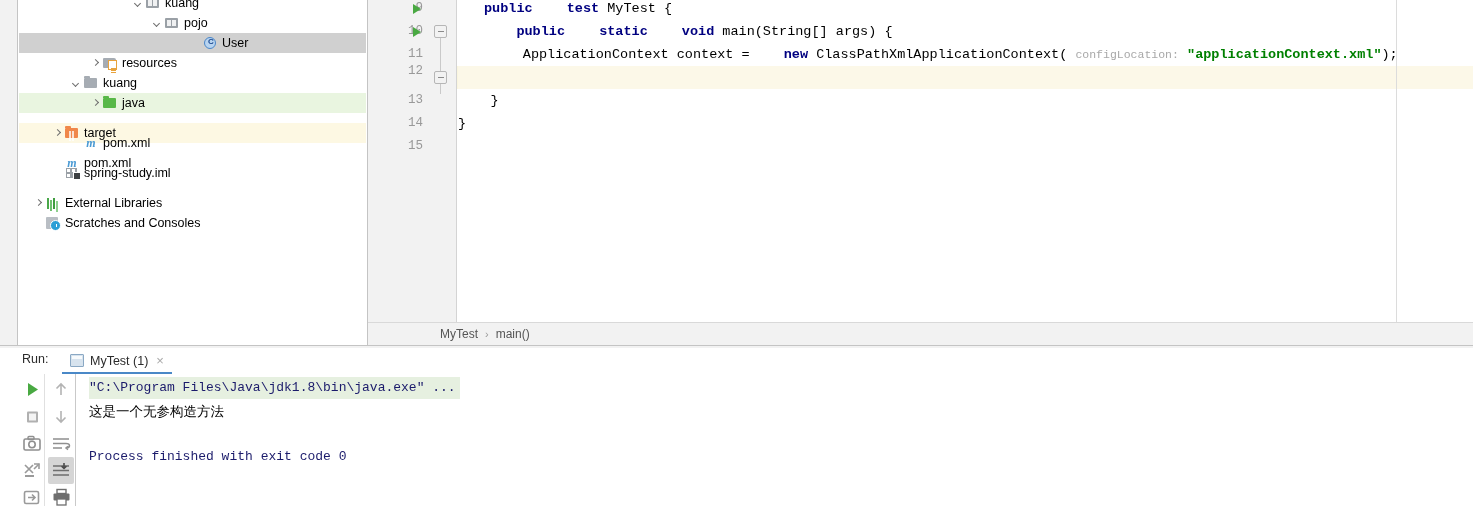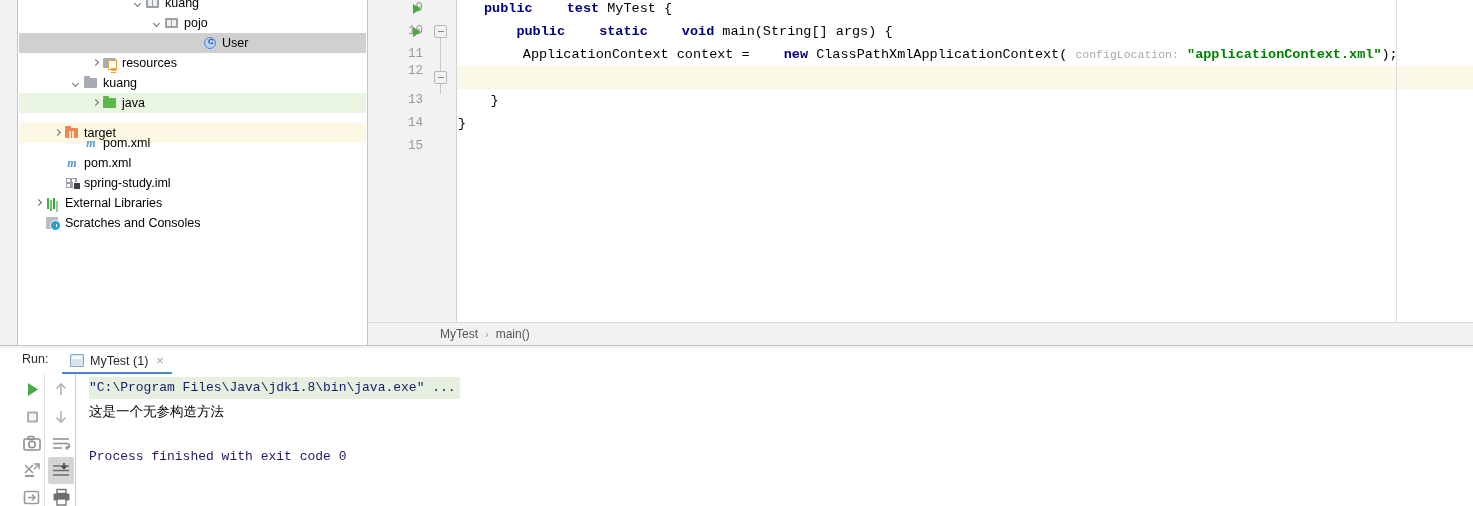--- a/index.html
+++ b/index.html
@@ -299,21 +299,21 @@
             <span class="tlabel">pom.xml</span>
           </div>
           <div class="tree-row" style="top: 153px;">
             <span style="display: inline-block; flex: 0 0 auto; width: 32px; height: 1px;"></span>
             <span class="arrow "></span>
             <span class="ticon">
               <span class="ic-maven">m</span>
             </span>
             <span class="tlabel">pom.xml</span>
           </div>
-          <div class="tree-row" style="top: 173px;">
+          <div class="tree-row" style="top: 163px;">
             <span style="display: inline-block; flex: 0 0 auto; width: 32px; height: 1px;"></span>
             <span class="arrow "></span>
             <span class="ticon">
               <span class="ic-iml"></span>
             </span>
             <span class="tlabel">spring-study.iml</span>
           </div>
           <div class="tree-row" style="top: 193px;">
             <span style="display: inline-block; flex: 0 0 auto; width: 13px; height: 1px;"></span>
             <span class="arrow right"></span>

